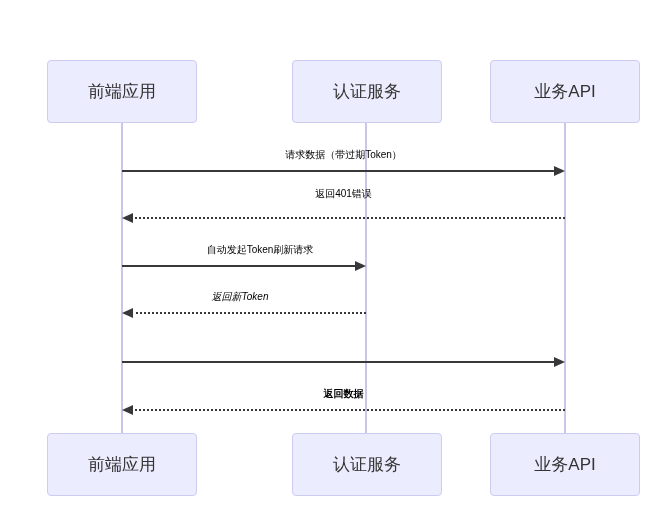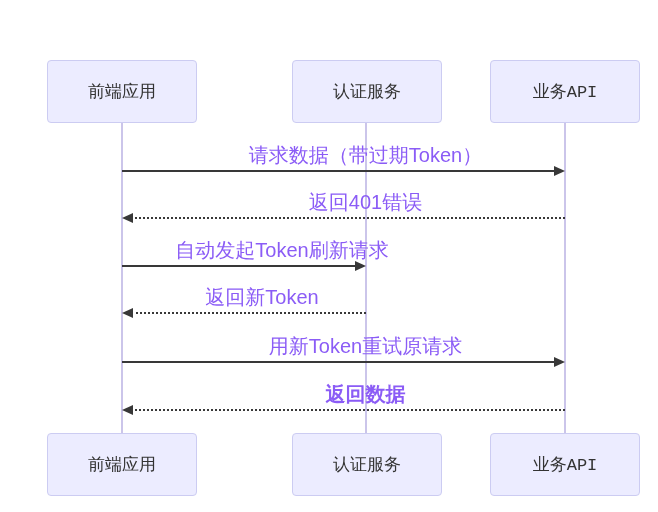--- a/index.html
+++ b/index.html
@@ -22,21 +22,20 @@
     height: 63px;
     background: #ECECFF;
     border: 1px solid #CCCCF2;
     border-radius: 4px;
     box-sizing: border-box;
     display: flex;
     align-items: center;
     justify-content: center;
     font-size: 17px;
     color: #333333;
-    font-family: Liberation Mono, monospace;
   }
   .a1t { left: 47px;  top: 60px; }
   .a2t { left: 292px; top: 60px; }
   .a3t { left: 490px; top: 60px; }
   .a1b { left: 47px;  top: 433px; }
   .a2b { left: 292px; top: 433px; }
   .a3b { left: 490px; top: 433px; }
 
   .lifeline {
     position: absolute;
@@ -46,25 +45,24 @@
     background: #CBC5EA;
   }
   .ll1 { left: 121px; }
   .ll2 { left: 365px; }
   .ll3 { left: 564px; }
 
   .msg-label {
     position: absolute;
     height: 20px;
     line-height: 20px;
-    font-size: 20px;
+    font-size: 10px;
     text-align: center;
     white-space: nowrap;
-    color: #8b5cf6;
-    margin-left: 22px;
+    color: #000000;
   }
   .msg-line {
     position: absolute;
     height: 0;
     border-top: 2px solid #383838;
   }
   .msg-line.dotted {
     border-top-style: dotted;
   }
   .arrowhead {
@@ -75,29 +73,29 @@
     border-bottom: 5px solid transparent;
   }
   .arrowhead.right { border-left: 11px solid #383838; }
   .arrowhead.left  { border-right: 11px solid #383838; }
 
   
   .m1-label { left: 122px; top: 145px; width: 443px; }
   .m1-line  { left: 122px; top: 170px; width: 434px; }
   .m1-head  { left: 554px; top: 166px; }
   
-  .m2-label { left: 122px; top: 192px; width: 443px; }
+  .m2-label { left: 122px; top: 184px; width: 443px; }
   .m2-line  { left: 131px; top: 217px; width: 434px; }
   .m2-head  { left: 122px; top: 213px; }
   
   .m3-label { left: 122px; top: 240px; width: 276px; }
   .m3-line  { left: 122px; top: 265px; width: 235px; }
   .m3-head  { left: 355px; top: 261px; }
   
-  .m4-label { left: 122px; top: 287px; width: 236px; }
+  .m4-label { left: 122px; top: 287px; width: 236px; font-style: italic; }
   .m4-line  { left: 131px; top: 312px; width: 235px; }
   .m4-head  { left: 122px; top: 308px; }
   
   .m5-label { left: 122px; top: 336px; width: 443px; }
   .m5-line  { left: 122px; top: 361px; width: 434px; }
   .m5-head  { left: 554px; top: 357px; }
   
   .m6-label { left: 122px; top: 384px; width: 443px; font-weight: bold; }
   .m6-line  { left: 131px; top: 409px; width: 434px; }
   .m6-head  { left: 122px; top: 405px; }
@@ -130,21 +128,20 @@
   <div class="arrowhead left m2-head"></div>
 
   <div class="msg-label m3-label">自动发起Token刷新请求</div>
   <div class="msg-line m3-line"></div>
   <div class="arrowhead right m3-head"></div>
 
   <div class="msg-label m4-label">返回新Token</div>
   <div class="msg-line dotted m4-line"></div>
   <div class="arrowhead left m4-head"></div>
 
-  <div class="msg-label m5-label">用新Token重试原请求</div>
   <div class="msg-line m5-line"></div>
   <div class="arrowhead right m5-head"></div>
 
   <div class="msg-label m6-label">返回数据</div>
   <div class="msg-line dotted m6-line"></div>
   <div class="arrowhead left m6-head"></div>
 
   <div class="actor a1b">
     <span>前端应用</span>
   </div>

